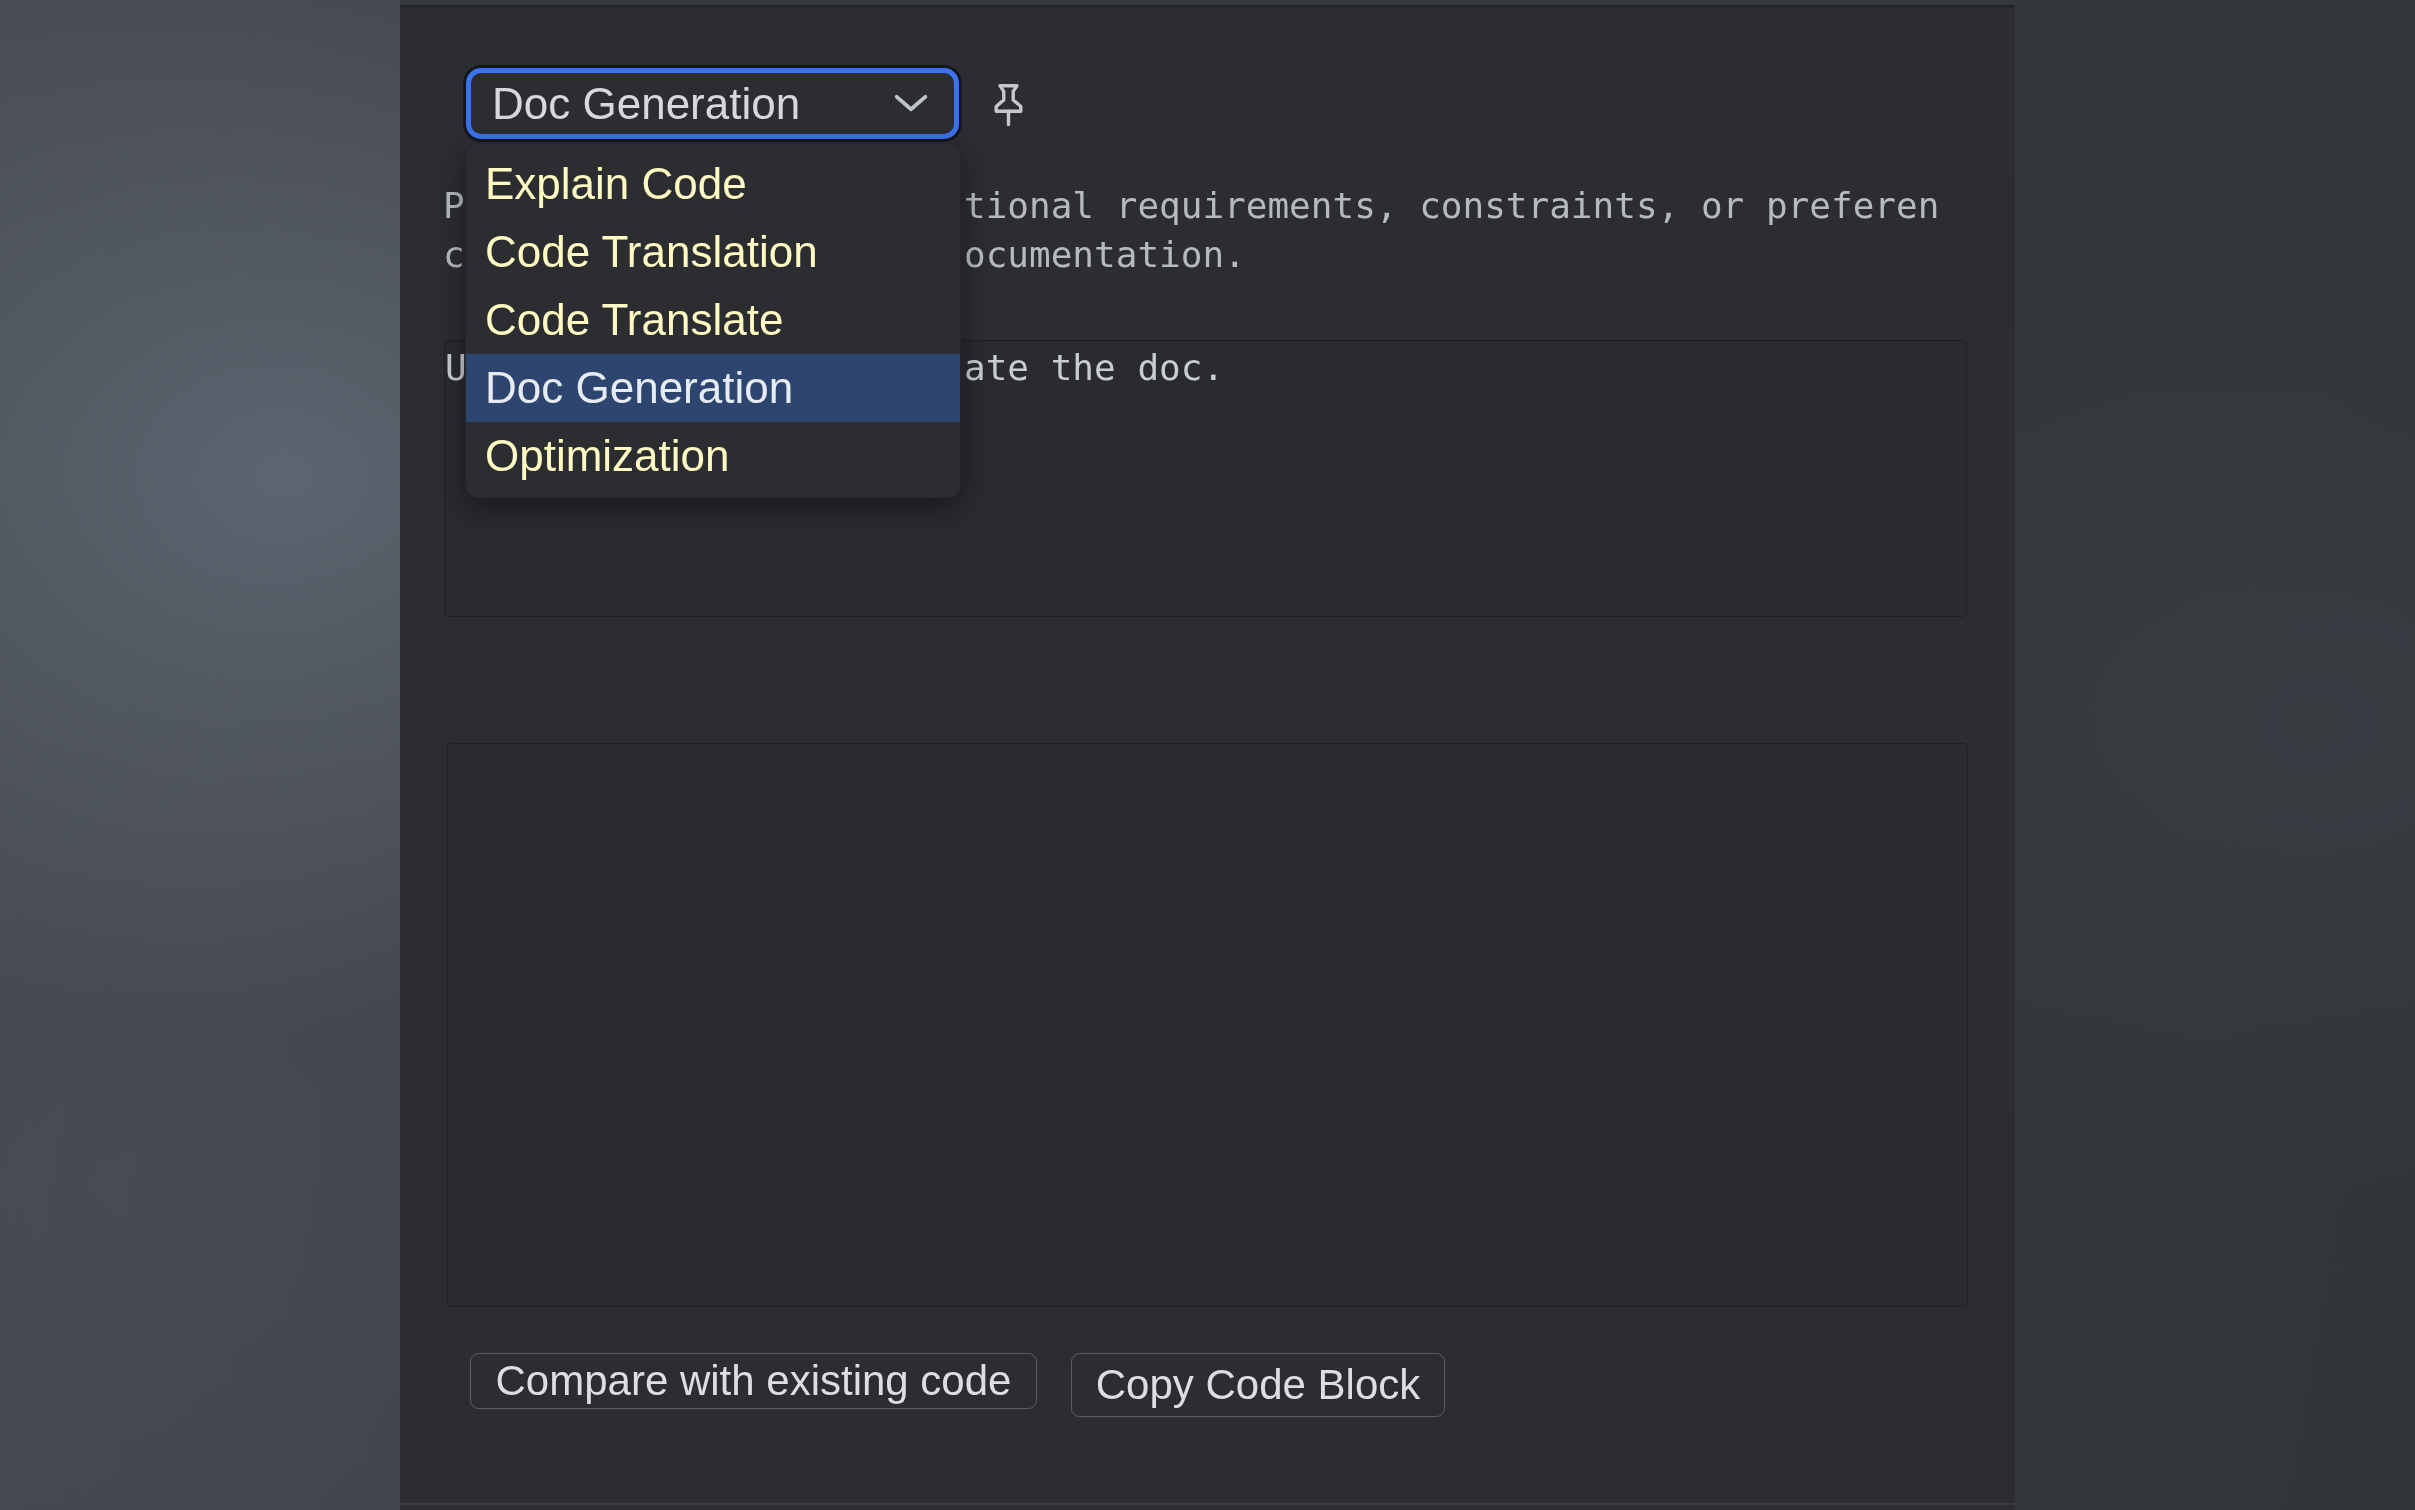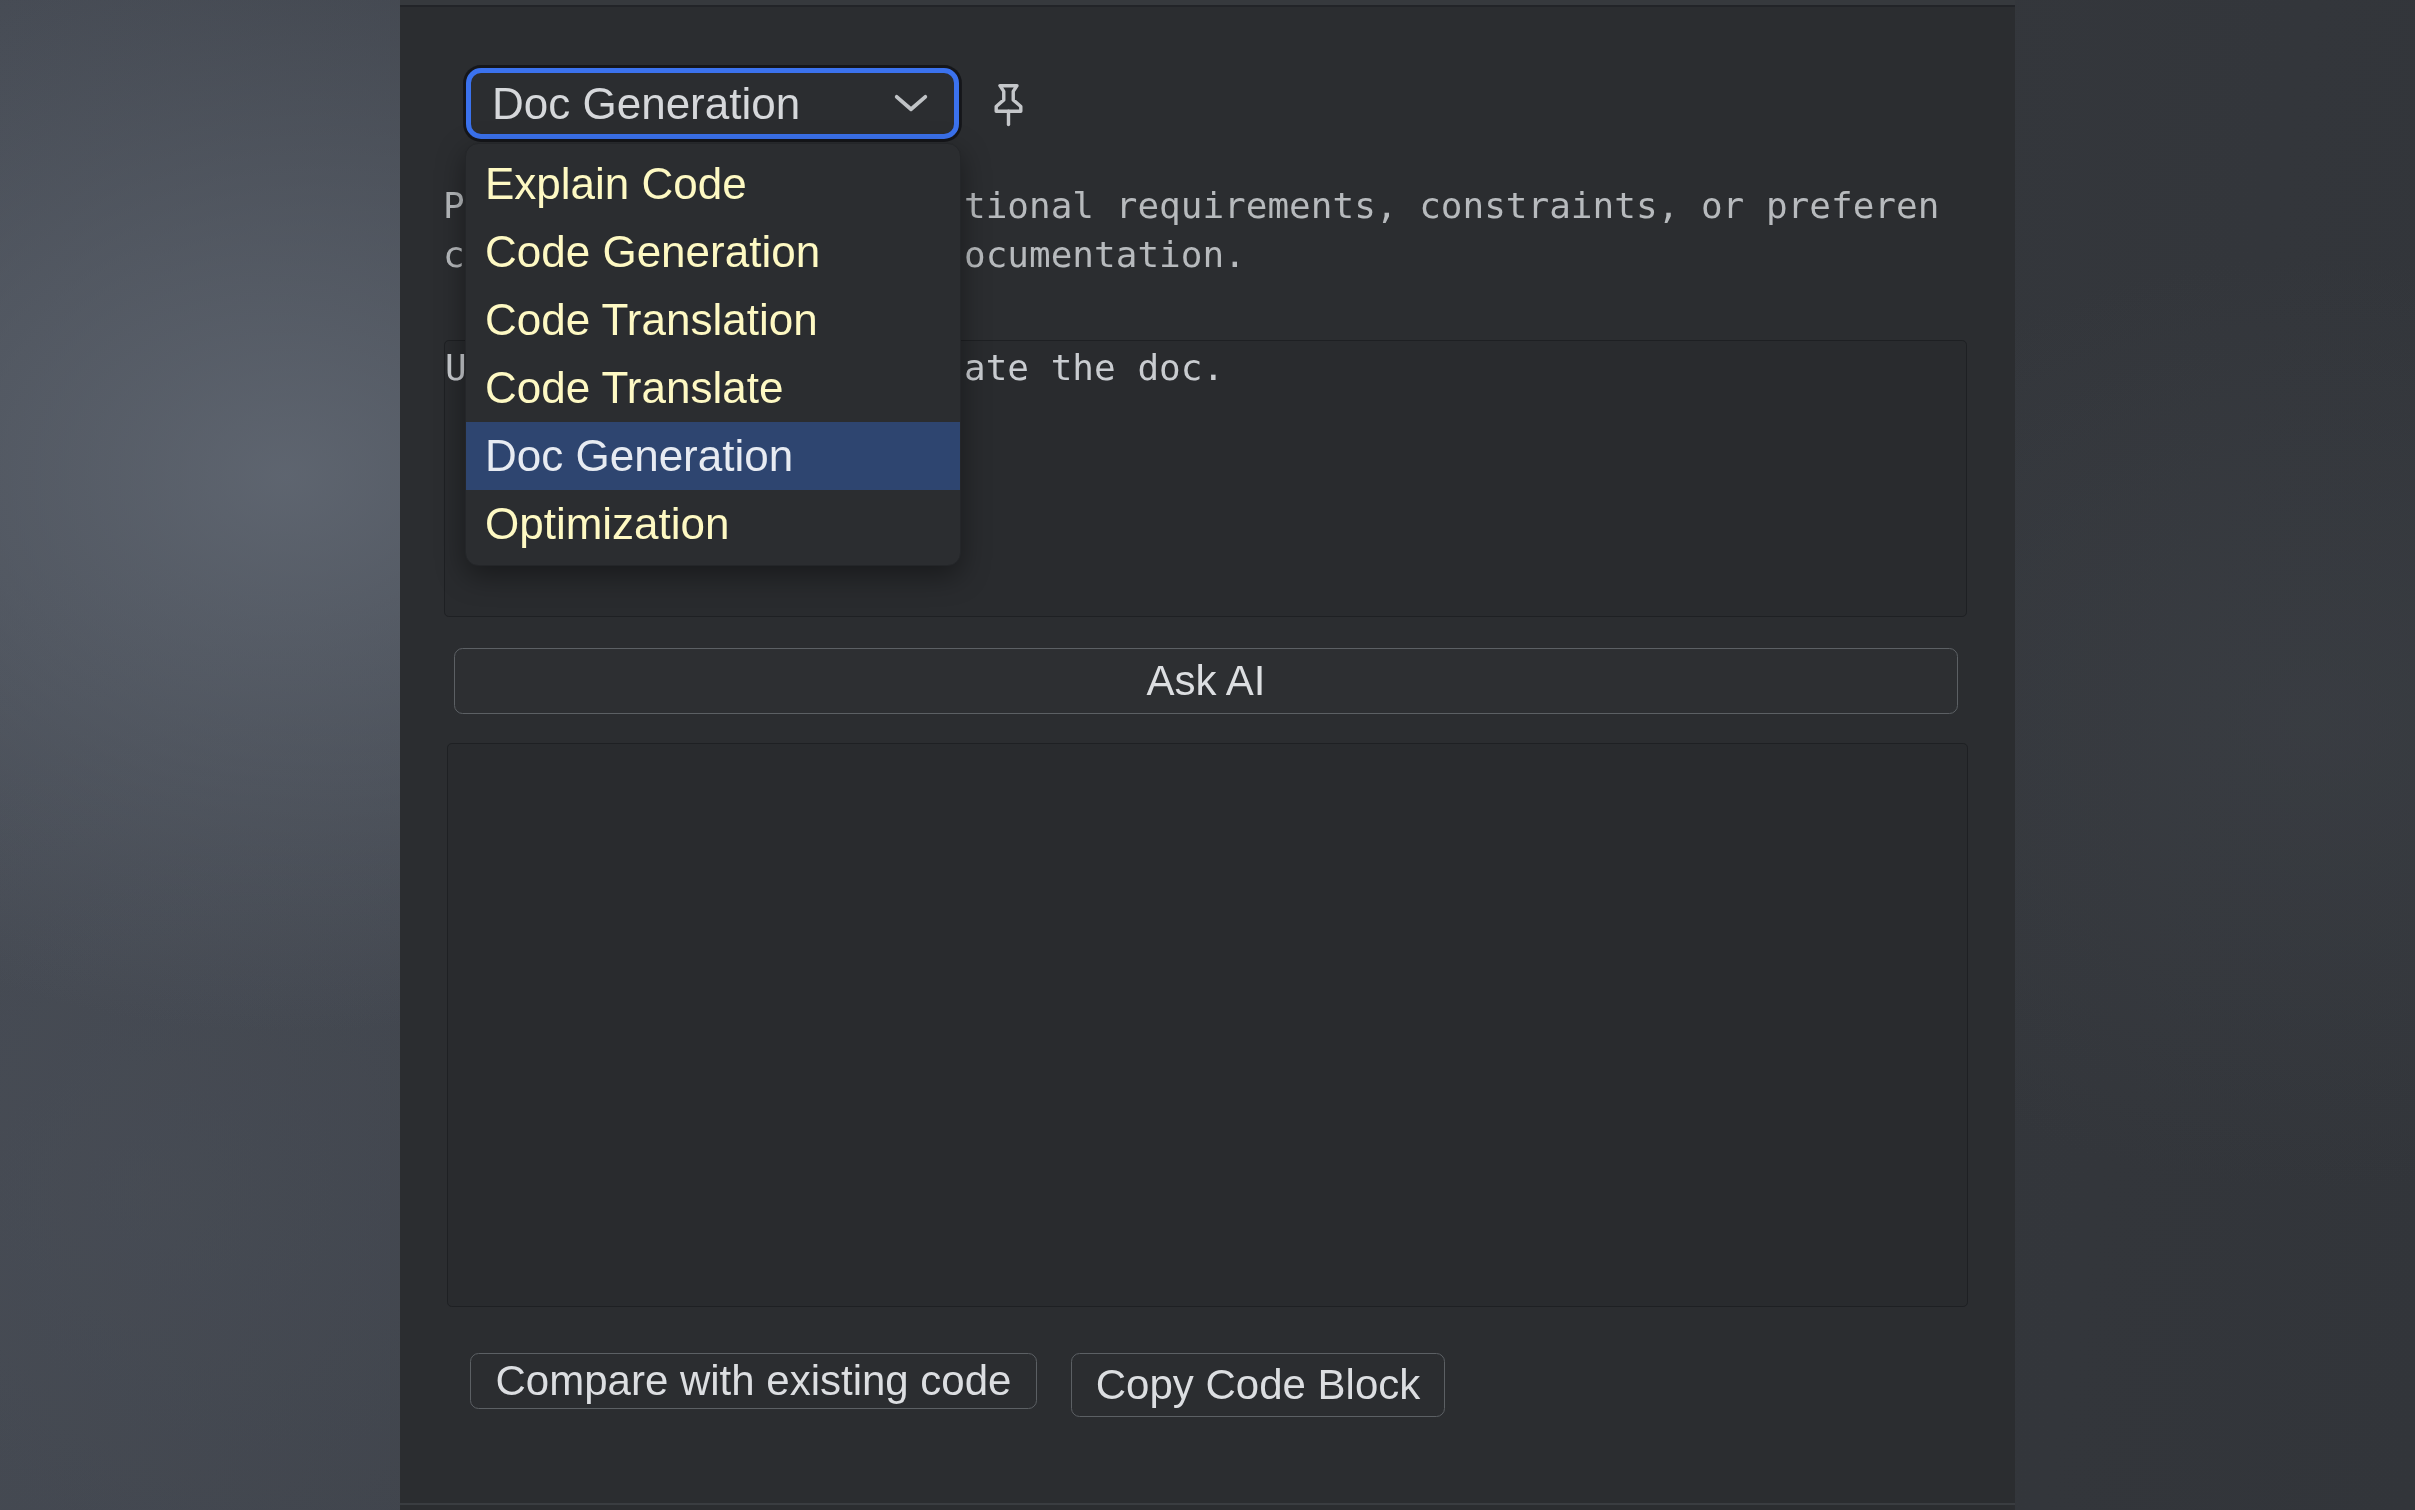--- a/index.html
+++ b/index.html
@@ -93,23 +93,20 @@
 
     <span class="mono" style="left:43px;top:181px;">P</span>
     <span class="mono" style="left:564px;top:181px;">tional requirements, constraints, or preferen</span>
     <span class="mono" style="left:43px;top:230px;">c</span>
     <span class="mono" style="left:564px;top:230px;">ocumentation.</span>
 
     <div class="box input-box"></div>
     <span class="mono mono-input" style="left:45px;top:343px;">U</span>
     <span class="mono mono-input" style="left:564px;top:343px;">ate the doc.</span>
 
-    <div class="btn ask-btn">
-      <span>Ask AI</span>
-    </div>
 
     <div class="box output-box">
       <span></span>
     </div>
 
     <div class="btn compare-btn">
       <span>Compare with existing code</span>
     </div>
     <div class="btn copy-btn">
       <span>Copy Code Block</span>
@@ -122,21 +119,20 @@
       </svg>
     </div>
 
     <svg class="pin" width="53" height="57" viewBox="0 0 56 60">
       <path d="M19 8 h18 l-4 6 v9 l8 7 v5 H15 v-5 l8-7 v-9 l-4-6 z" fill="none" stroke="#c5c7ca" stroke-width="3.6" stroke-linejoin="round"></path>
       <path d="M28 35 v14" fill="none" stroke="#c5c7ca" stroke-width="3.6" stroke-linecap="round"></path>
     </svg>
 
     <div class="menu">
       <div class="menu-item">Explain Code</div>
-      <div class="menu-item">Code Generation</div>
       <div class="menu-item">Code Translation</div>
       <div class="menu-item">Code Translate</div>
       <div class="menu-item selected">Doc Generation</div>
       <div class="menu-item">Optimization</div>
     </div>
   </div>
 </div>
 
 
 </body></html>

